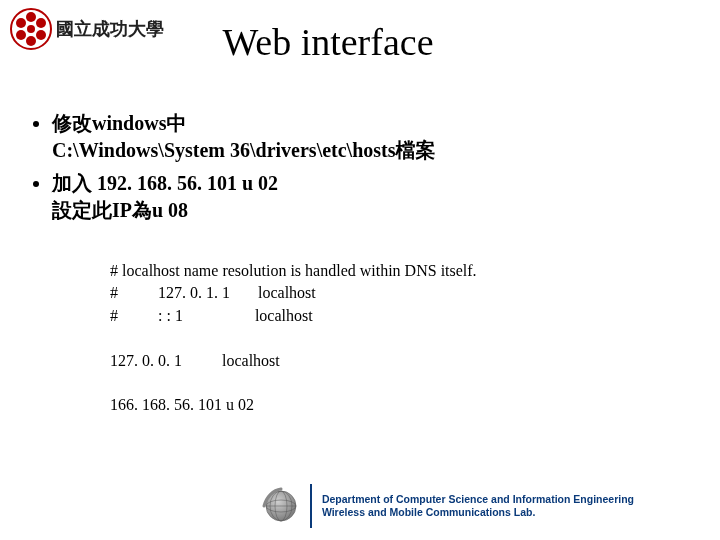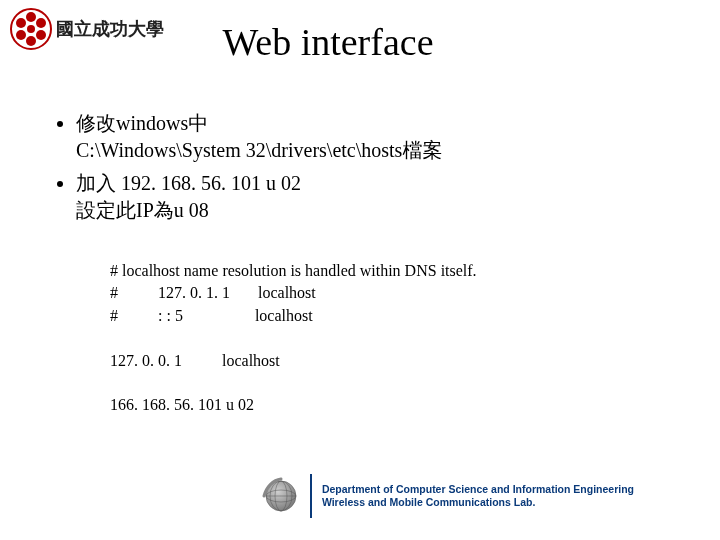--- a/index.html
+++ b/index.html
@@ -43,24 +43,25 @@
     left: 8px;
     right: 0;
     text-align: center;
     font-size: 38px;
     font-family: "Times New Roman", serif;
     color: #000;
   }
   .content {
     position: absolute;
     top: 110px;
-    left: 56px;
+    left: 32px;
     right: 40px;
     font-size: 20px;
     color: #000;
+    font-weight: bold;
   }
   .content ul {
     margin: 0;
     padding-left: 20px;
   }
   .content li {
     margin-bottom: 6px;
     line-height: 1.35;
   }
   .code-block {
@@ -68,21 +69,21 @@
     top: 260px;
     left: 110px;
     font-family: "Times New Roman", serif;
     font-size: 16px;
     line-height: 1.4;
     color: #000;
     white-space: pre;
   }
   .footer {
     position: absolute;
-    bottom: 22px;
+    bottom: 12px;
     right: 14px;
     display: flex;
     align-items: center;
     gap: 10px;
   }
   .footer-divider {
     width: 2px;
     height: 44px;
     background: #0a3a7a;
   }
@@ -120,32 +121,32 @@
     </span>
     <span class="logo-text">國立成功大學</span>
   </div>
 
   <div class="title">Web interface</div>
 
   <div class="content">
     <ul>
       <li>
         <span>修改windows中</span><br>
-        <span>C:\Windows\System 32\drivers\etc\hosts檔案</span>
+        <span>C:\Windows\System 36\drivers\etc\hosts檔案</span>
       </li>
       <li>
         <span>加入 192. 168. 56. 101 u 02</span><br>
         <span>設定此IP為u 08</span>
       </li>
     </ul>
   </div>
 
   <div class="code-block"><span># localhost name resolution is handled within DNS itself.</span>
 <span>#          127. 0. 1. 1       localhost</span>
-<span>#          : : 5                  localhost</span>
+<span>#          : : 1                  localhost</span>
 <span></span>
 <span>127. 0. 0. 1          localhost</span>
 <span></span>
 <span>166. 168. 56. 101 u 02</span></div>
 
   <div class="footer">
     <span class="footer-globe">
       <svg viewBox="0 0 38 38" width="38" height="38">
         <defs>
           <radialGradient id="g" cx="40%" cy="35%" r="70%">

